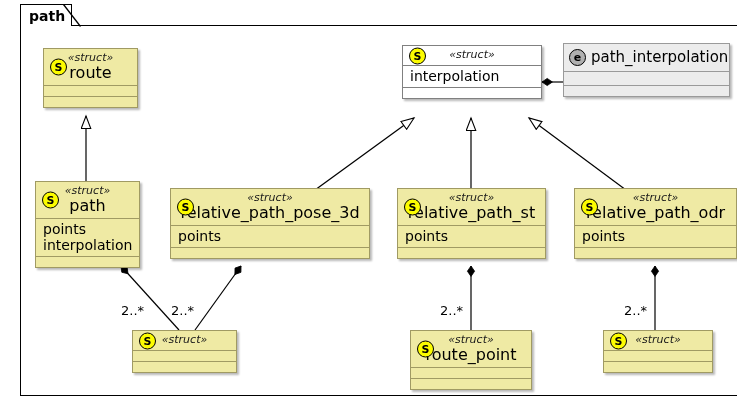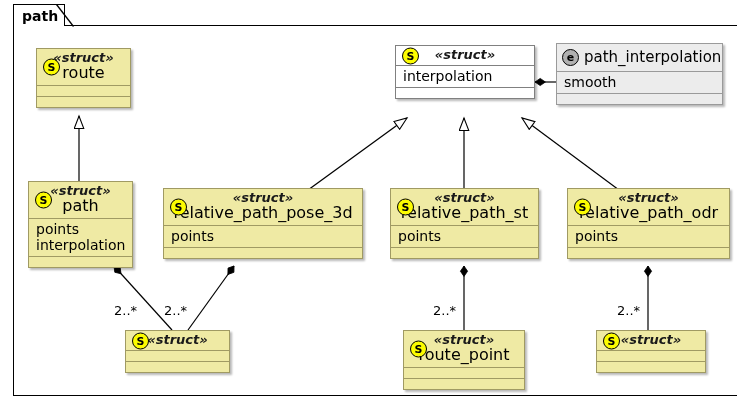--- a/index.html
+++ b/index.html
@@ -10,21 +10,21 @@
   body {
     font-family: "DejaVu Sans", sans-serif;
     width: 737px;
     height: 408px;
     position: relative;
     overflow: hidden;
   }
 
   #canvas {
     position: absolute;
-    left: 8px; top: 0;
+    left: 15px; top: 0;
     width: 674px;
     height: 408px;
   }
 
   
   .pkg-tab {
     position: absolute;
     left: 5px;
     top: 4px;
     height: 22px;
@@ -92,26 +92,25 @@
     border-color: #9a9a9a;
   }
 
   .nhead {
     position: relative;
     padding: 3px 8px 4px 8px;
     text-align: center;
   }
   .stereo {
     display: block;
-    font-size: 13px;
+    font-size: 11px;
     font-style: italic;
     color: #1a1a1a;
     line-height: 12px;
     white-space: nowrap;
-    font-weight: bold;
   }
   .nname {
     display: block;
     font-size: 16px;
     color: #000000;
     line-height: 17px;
     white-space: nowrap;
   }
   .node.abstract .nname { font-style: italic; }
 
@@ -234,21 +233,20 @@
     </div>
     <div class="nsec empty"></div>
   </div>
 
   <div class="node enum" style="left:548px; top:43px; width:167px;">
     <div class="nhead">
       <span class="badge e">e</span>
       <span class="nname">path_interpolation</span>
     </div>
     <div class="nsec">
-      <div class="attr">smooth</div>
     </div>
     <div class="nsec empty"></div>
   </div>
 
   <div class="node struct" style="left:20px; top:181px; width:105px;">
     <div class="nhead">
       <span class="badge">S</span>
       <span class="stereo">«struct»</span>
       <span class="nname">path</span>
     </div>

